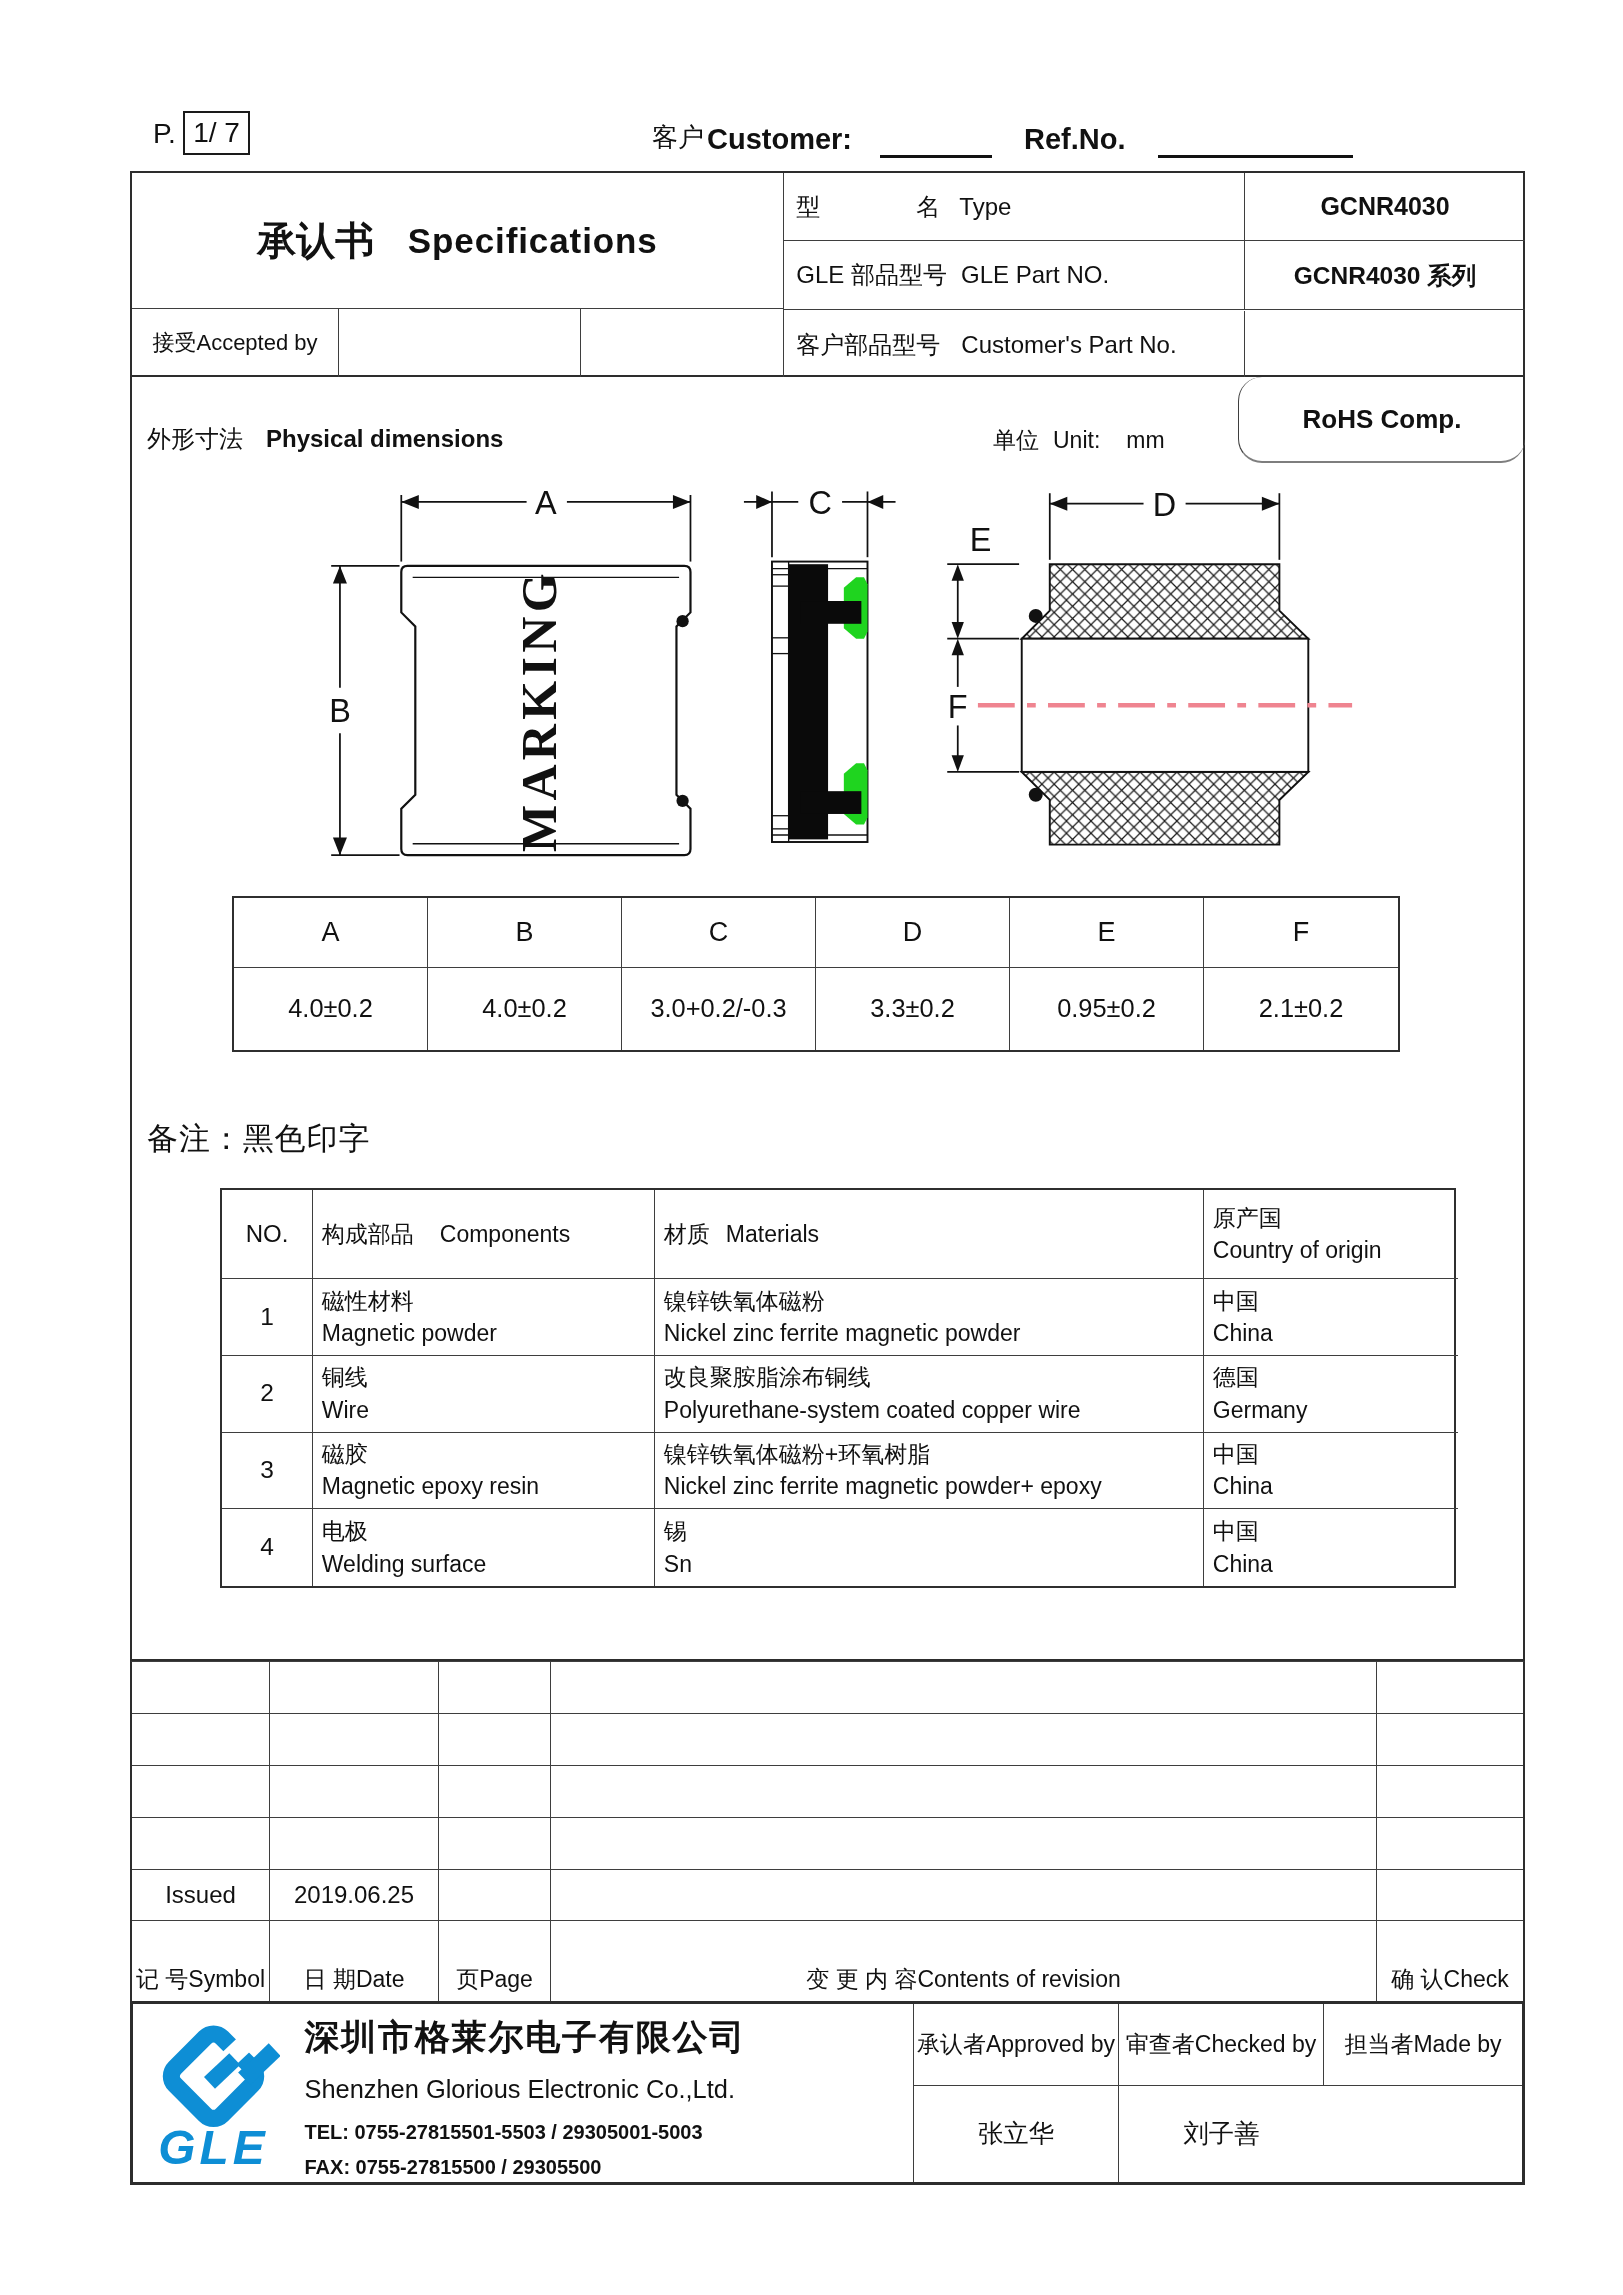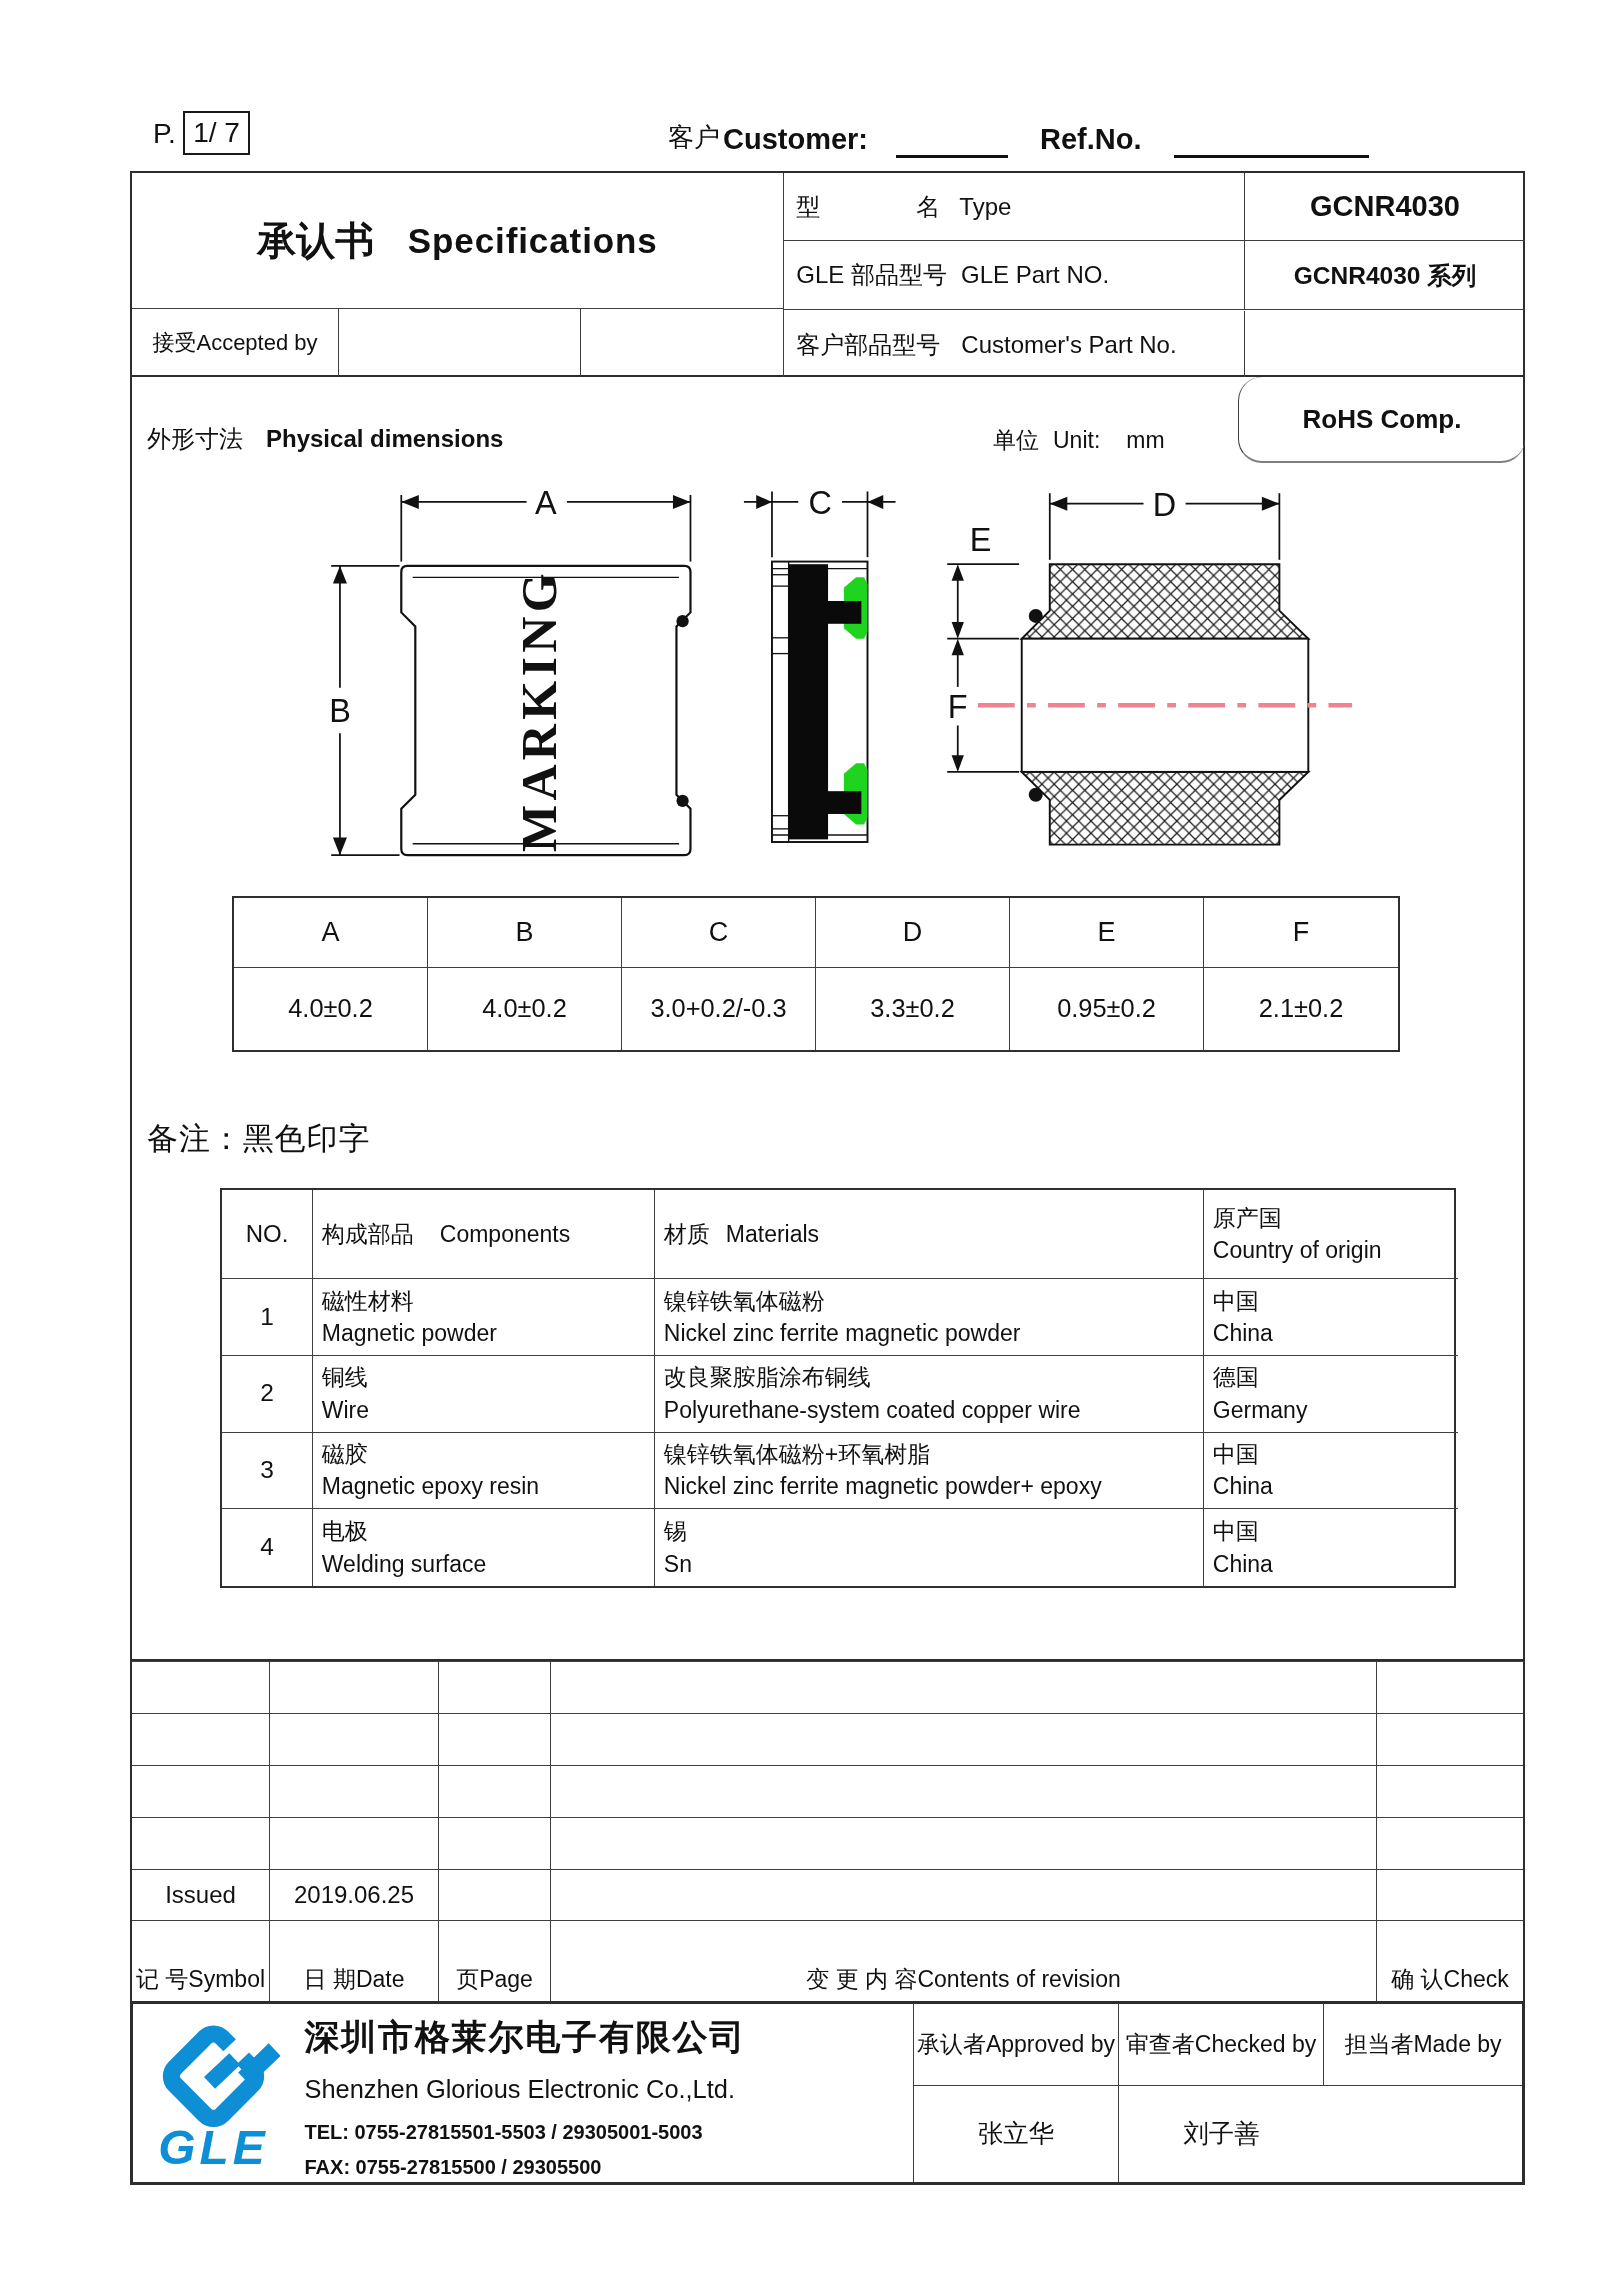--- a/index.html
+++ b/index.html
@@ -20,21 +20,21 @@
   .pageno-box { position:absolute; border:2.6px solid #1a1a1a; display:flex; align-items:center; justify-content:center; font-size:28px; }
   .cust-line { position:absolute; display:flex; align-items:flex-end; font-size:26px; }
   .cust-bold { font-weight:bold; font-size:29px; }
   .uline { border-bottom:3.1px solid #111; height:35px; }
 
   
   .tbl { position:absolute; border:2.6px solid #2d2d2d; background:#fff; }
   .title-cn { font-size:39px; font-weight:bold; font-family:"Liberation Serif", serif; }
   .title-en { font-size:35px; font-weight:bold; letter-spacing:0.9px;margin-left:16px; }
   .hlabel { font-size:24px; padding-left:12.3px; }
-  .hval { font-size:29px; font-weight:bold; }
+  .hval { font-size:25px; font-weight:bold; }
   .two-line { line-height:1.35; text-align:center; width:100%; font-size:22px; }
 
   
   .sec-heading { position:absolute; display:flex; align-items:baseline; font-size:24px; }
   .sec-heading b { font-size:24px; }
 
   
   .grid { display:grid; position:absolute; }
   .gcell { border-right:1.8px solid #3e3e3e; border-bottom:1.8px solid #3e3e3e; display:flex; align-items:center; padding:3.5px 8.8px; font-size:23px; line-height:1.4; }
   .gcell.last-col { border-right:none; }
@@ -65,21 +65,21 @@
   .gle-text { font-family:"Liberation Sans", sans-serif; font-weight:bold; font-style:italic; letter-spacing:3px; }
 </style>
 </head>
 <body>
 
 <div class="abs pageno-label" style="left:153px; top:118px;">P.</div>
 <div class="pageno-box" style="left:183px; top:111px; width:67px; height:44px;">
   <span>1/ 7</span>
 </div>
 
-<div class="cust-line" style="left:668px; top:112px; height:46px;">
+<div class="cust-line" style="left:652px; top:112px; height:46px;">
   <span style="font-size:26px; padding-bottom:3.5px;">客户</span>
   <span class="cust-bold" style="margin-left:3px; padding-bottom:1.8px;">Customer:</span>
   <span class="uline" style="width:112px; margin-left:28px;"></span>
   <span class="cust-bold" style="margin-left:32px; padding-bottom:1.8px;">Ref.No.</span>
   <span class="uline" style="width:195px; margin-left:32px;"></span>
 </div>
 
 <div class="tbl" style="left:130px; top:171px; width:1395px; height:206px;">
 
   <div class="cell ctr bR bB" style="left:0; top:0; width:652px; height:136px; gap:17.5px;">

